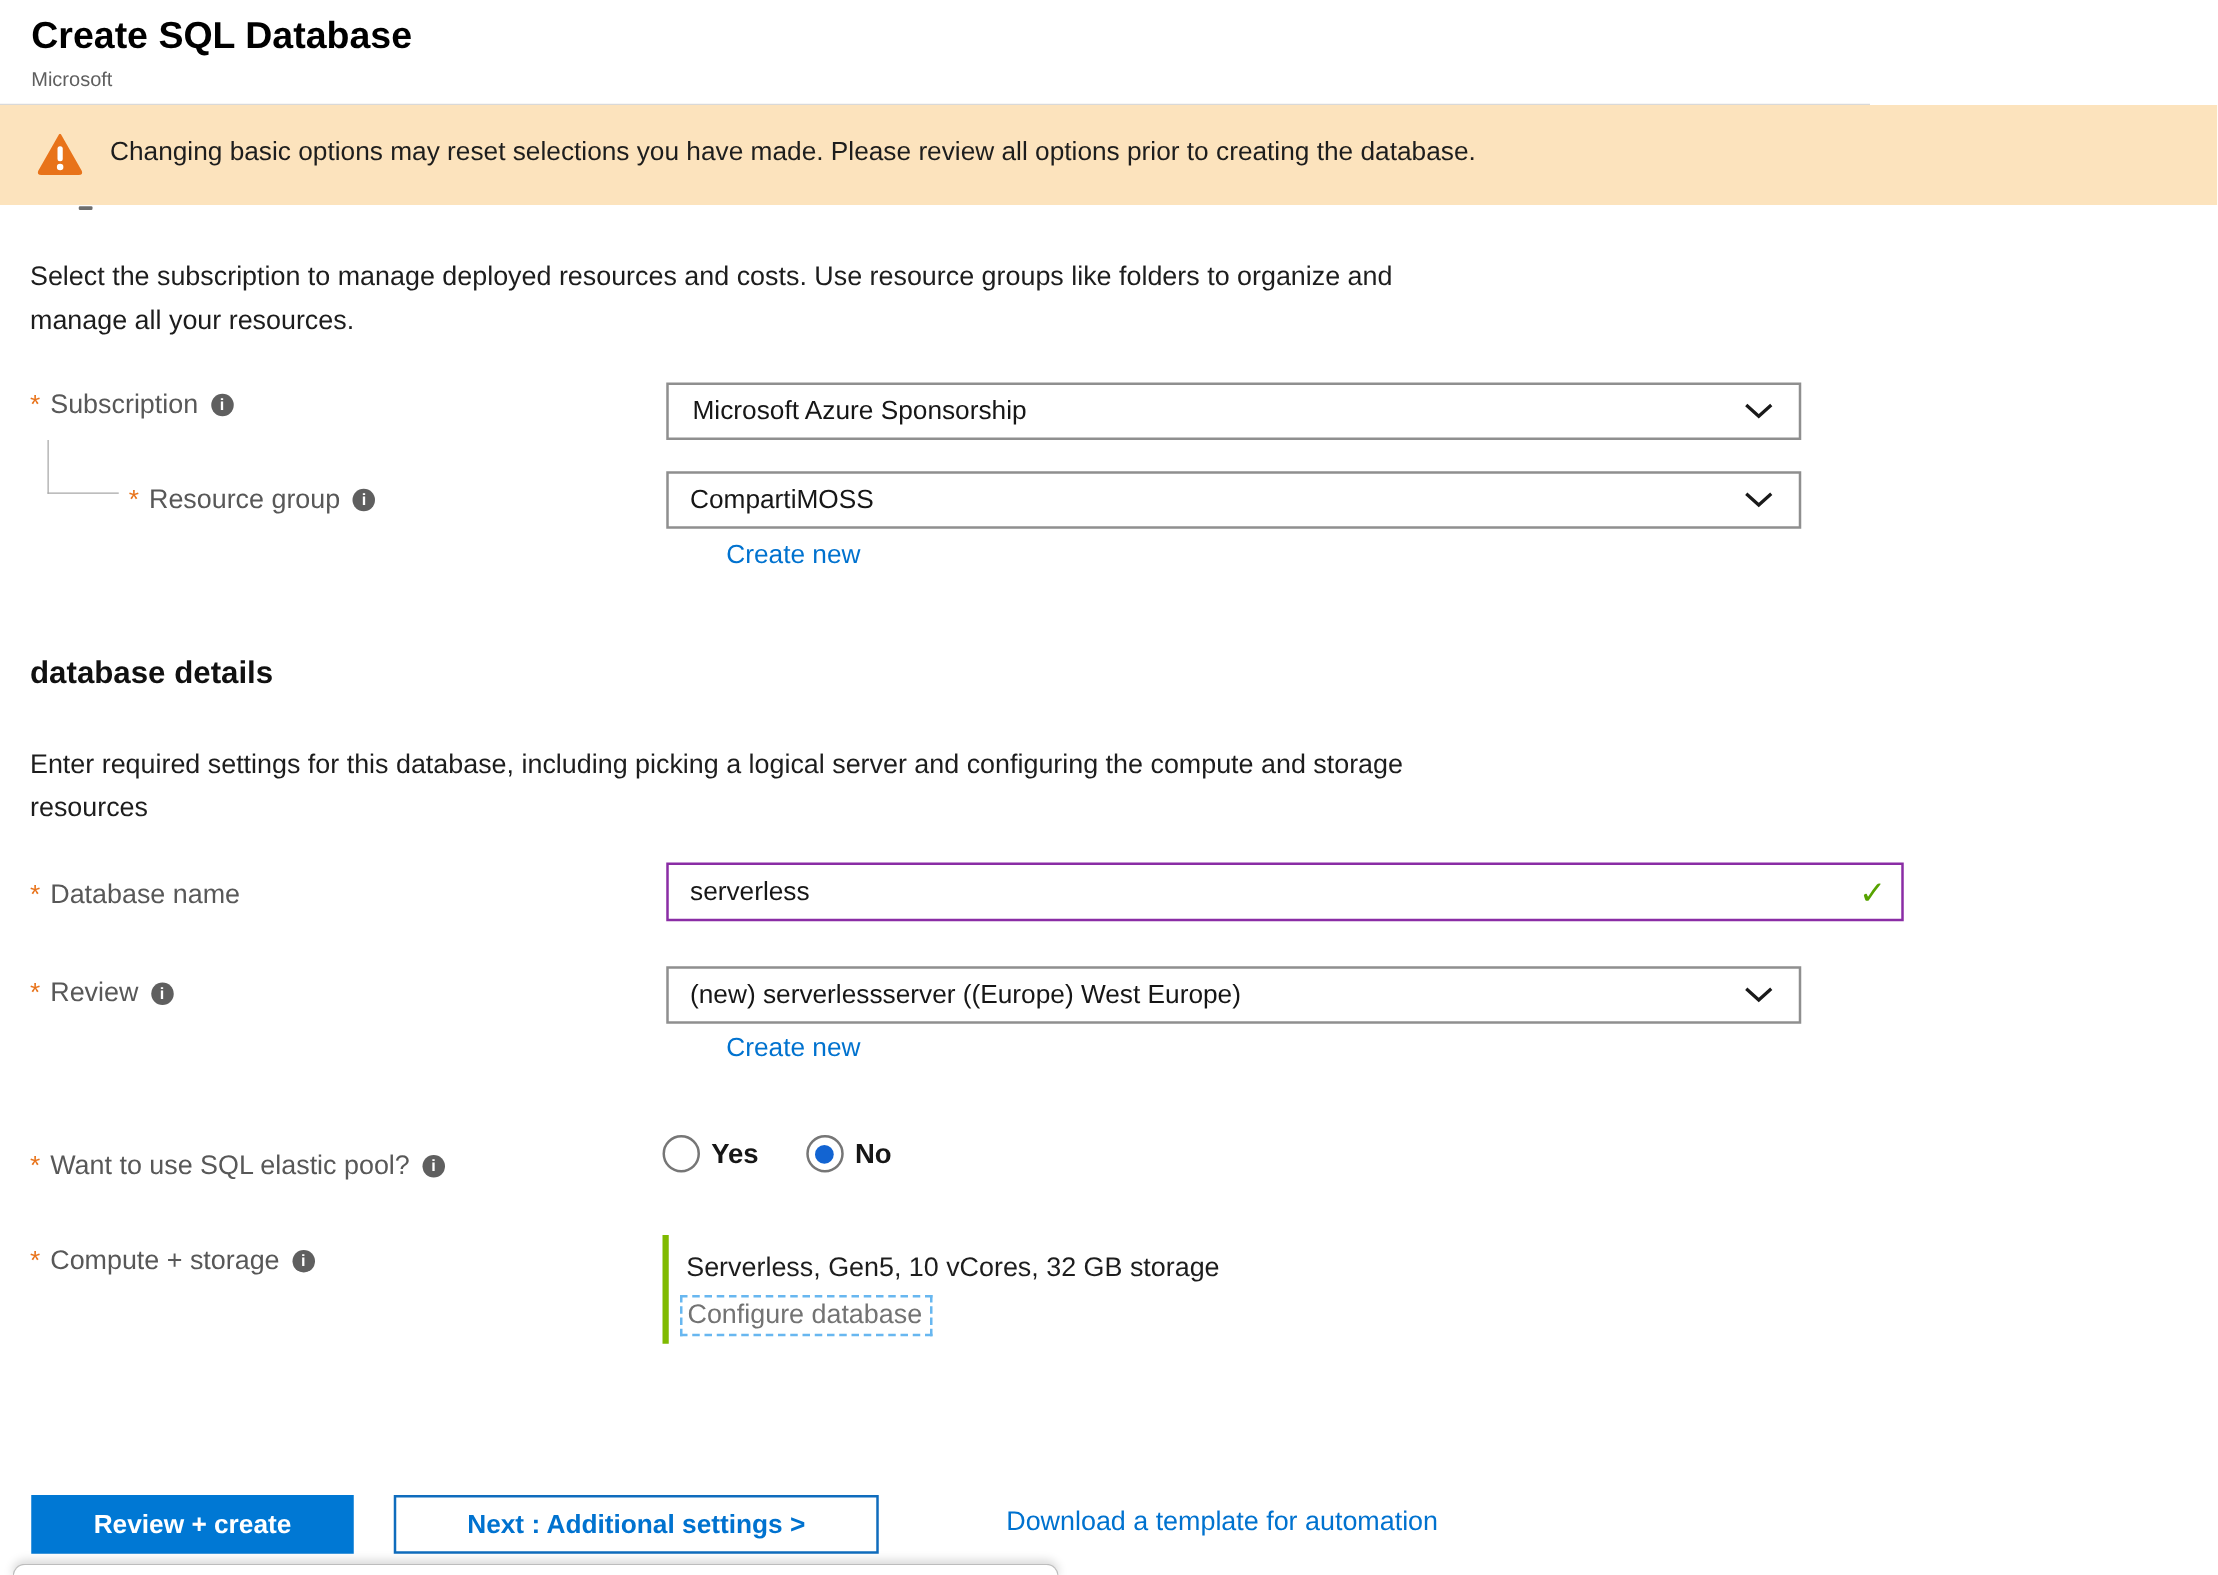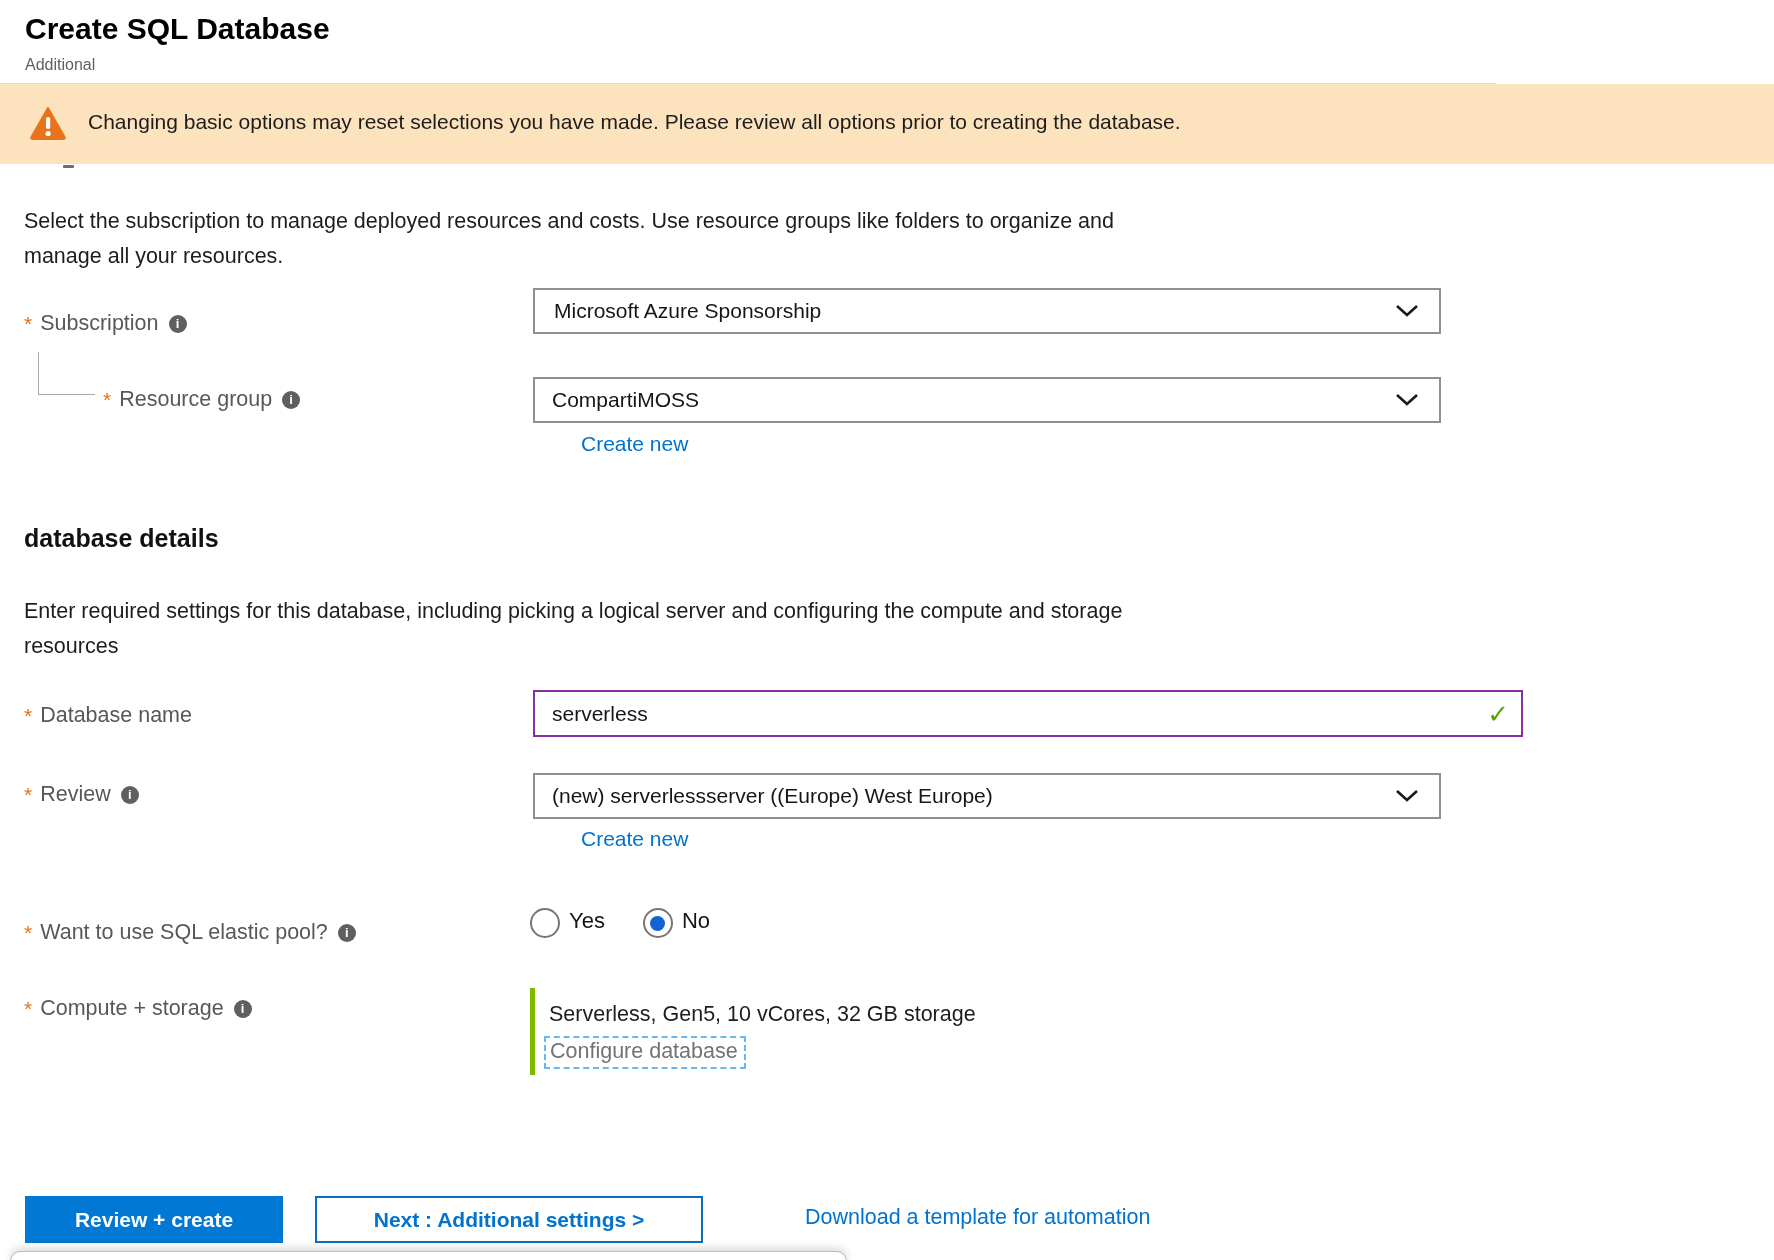--- a/index.html
+++ b/index.html
@@ -25,40 +25,40 @@
   .flabel{font-size:21.5px;color:#585858;white-space:nowrap;display:flex;align-items:center;}
   .info-icon{display:inline-flex;align-items:center;justify-content:center;width:18px;height:18px;border-radius:50%;
     background:#5f5f5f;color:#fff;font-size:13px;font-weight:700;margin-left:10px;font-style:normal;line-height:1;}
   .dropdown{position:absolute;box-sizing:border-box;width:908px;height:46px;background:#fff;border:2px solid #8f8f8f;
     display:flex;align-items:center;padding:0 50px 0 17px;}
   .dropdown .val{font-size:21px;color:#161616;white-space:nowrap;overflow:hidden;}
   .chev{position:absolute;right:20px;top:50%;transform:translateY(-50%);width:24px;height:14px;}
   .link{color:#0072cf;font-size:21px;text-decoration:none;cursor:pointer;margin-left:48px;}
   
   .lbl-subscription{position:absolute;left:24px;top:311px;}
-  .dd-subscription{left:533px;top:288px;padding-left:19px;}
+  .dd-subscription{left:533px;top:306px;padding-left:19px;}
   .tree-v{position:absolute;left:38px;top:352px;width:1px;height:43px;background:#a8a8a8;}
   .tree-h{position:absolute;left:38px;top:394px;width:57px;height:1px;background:#a8a8a8;}
   .lbl-resource{position:absolute;left:103px;top:387px;}
   .dd-resource{left:533px;top:377px;}
   .createnew-rg{position:absolute;left:533px;top:432px;}
   
   .lbl-dbname{position:absolute;left:24px;top:703px;}
   .dbname-wrap{position:absolute;left:533px;top:690px;width:990px;height:47px;box-sizing:border-box;}
   .dbname-input{box-sizing:border-box;width:100%;height:100%;border:2px solid #8a2da5;padding:0 46px 0 17px;
     font-size:21px;color:#161616;font-family:inherit;outline:none;background:#fff;}
   .valid-check{position:absolute;right:14px;top:9px;color:#57a300;font-size:26px;font-weight:700;}
   
   .lbl-server{position:absolute;left:24px;top:782px;}
   .dd-server{left:533px;top:773px;}
   .createnew-srv{position:absolute;left:533px;top:827px;}
   
   .lbl-elastic{position:absolute;left:24px;top:920px;}
   .radio-row{position:absolute;left:530px;top:908px;display:flex;align-items:center;}
-  .radio-item{display:flex;margin-right:38px;cursor:pointer;}
+  .radio-item{display:flex;align-items:center;margin-right:38px;cursor:pointer;font-weight:bold;}
   .radio-circle{box-sizing:border-box;width:30px;height:30px;border:2px solid #767676;border-radius:50%;
     display:flex;align-items:center;justify-content:center;background:#fff;}
   .radio-circle.selected::after{content:"";width:15px;height:15px;border-radius:50%;background:#1264d2;}
   .radio-text{font-size:22px;color:#161616;margin-left:9px;}
   
   .lbl-compute{position:absolute;left:24px;top:996px;}
   .tier-card{position:absolute;left:530px;top:988px;border-left:5px solid #7fba00;padding:2px 0 6px 14px;}
   .tier-name{font-size:22.5px;font-weight:700;color:#111;}
   .tier-detail{font-size:21.5px;color:#1d1d1d;margin-top:12px;}
   .configure-link{display:inline-block;margin-top:9px;font-size:21.5px;color:#737373;text-decoration:none;
@@ -72,21 +72,21 @@
   .bottom-panel{position:absolute;left:10px;top:1251px;width:835px;height:12px;background:#fff;
     border:1px solid #bdbdbd;border-bottom:none;border-radius:10px 10px 0 0;box-shadow:0 -3px 8px rgba(0,0,0,.15);}
 </style>
 </head>
 <body>
 
 <div id="page">
 
   <div class="header">
     <div class="page-title">Create SQL Database</div>
-    <div class="publisher">Additional</div>
+    <div class="publisher">Microsoft</div>
   </div>
 
   <div class="banner">
     <span class="warning-icon">
       <svg width="36" height="33" viewBox="0 0 36 33">
         <path d="M18 1 L34.5 30 Q35.5 32 33 32 L3 32 Q0.5 32 1.5 30 Z" fill="#e8731a" stroke="#e8731a" stroke-width="2" stroke-linejoin="round"></path>
         <rect x="16" y="10" width="4.2" height="12" rx="2" fill="#ffffff"></rect>
         <circle cx="18.1" cy="26.5" r="2.6" fill="#ffffff"></circle>
       </svg>
     </span>

